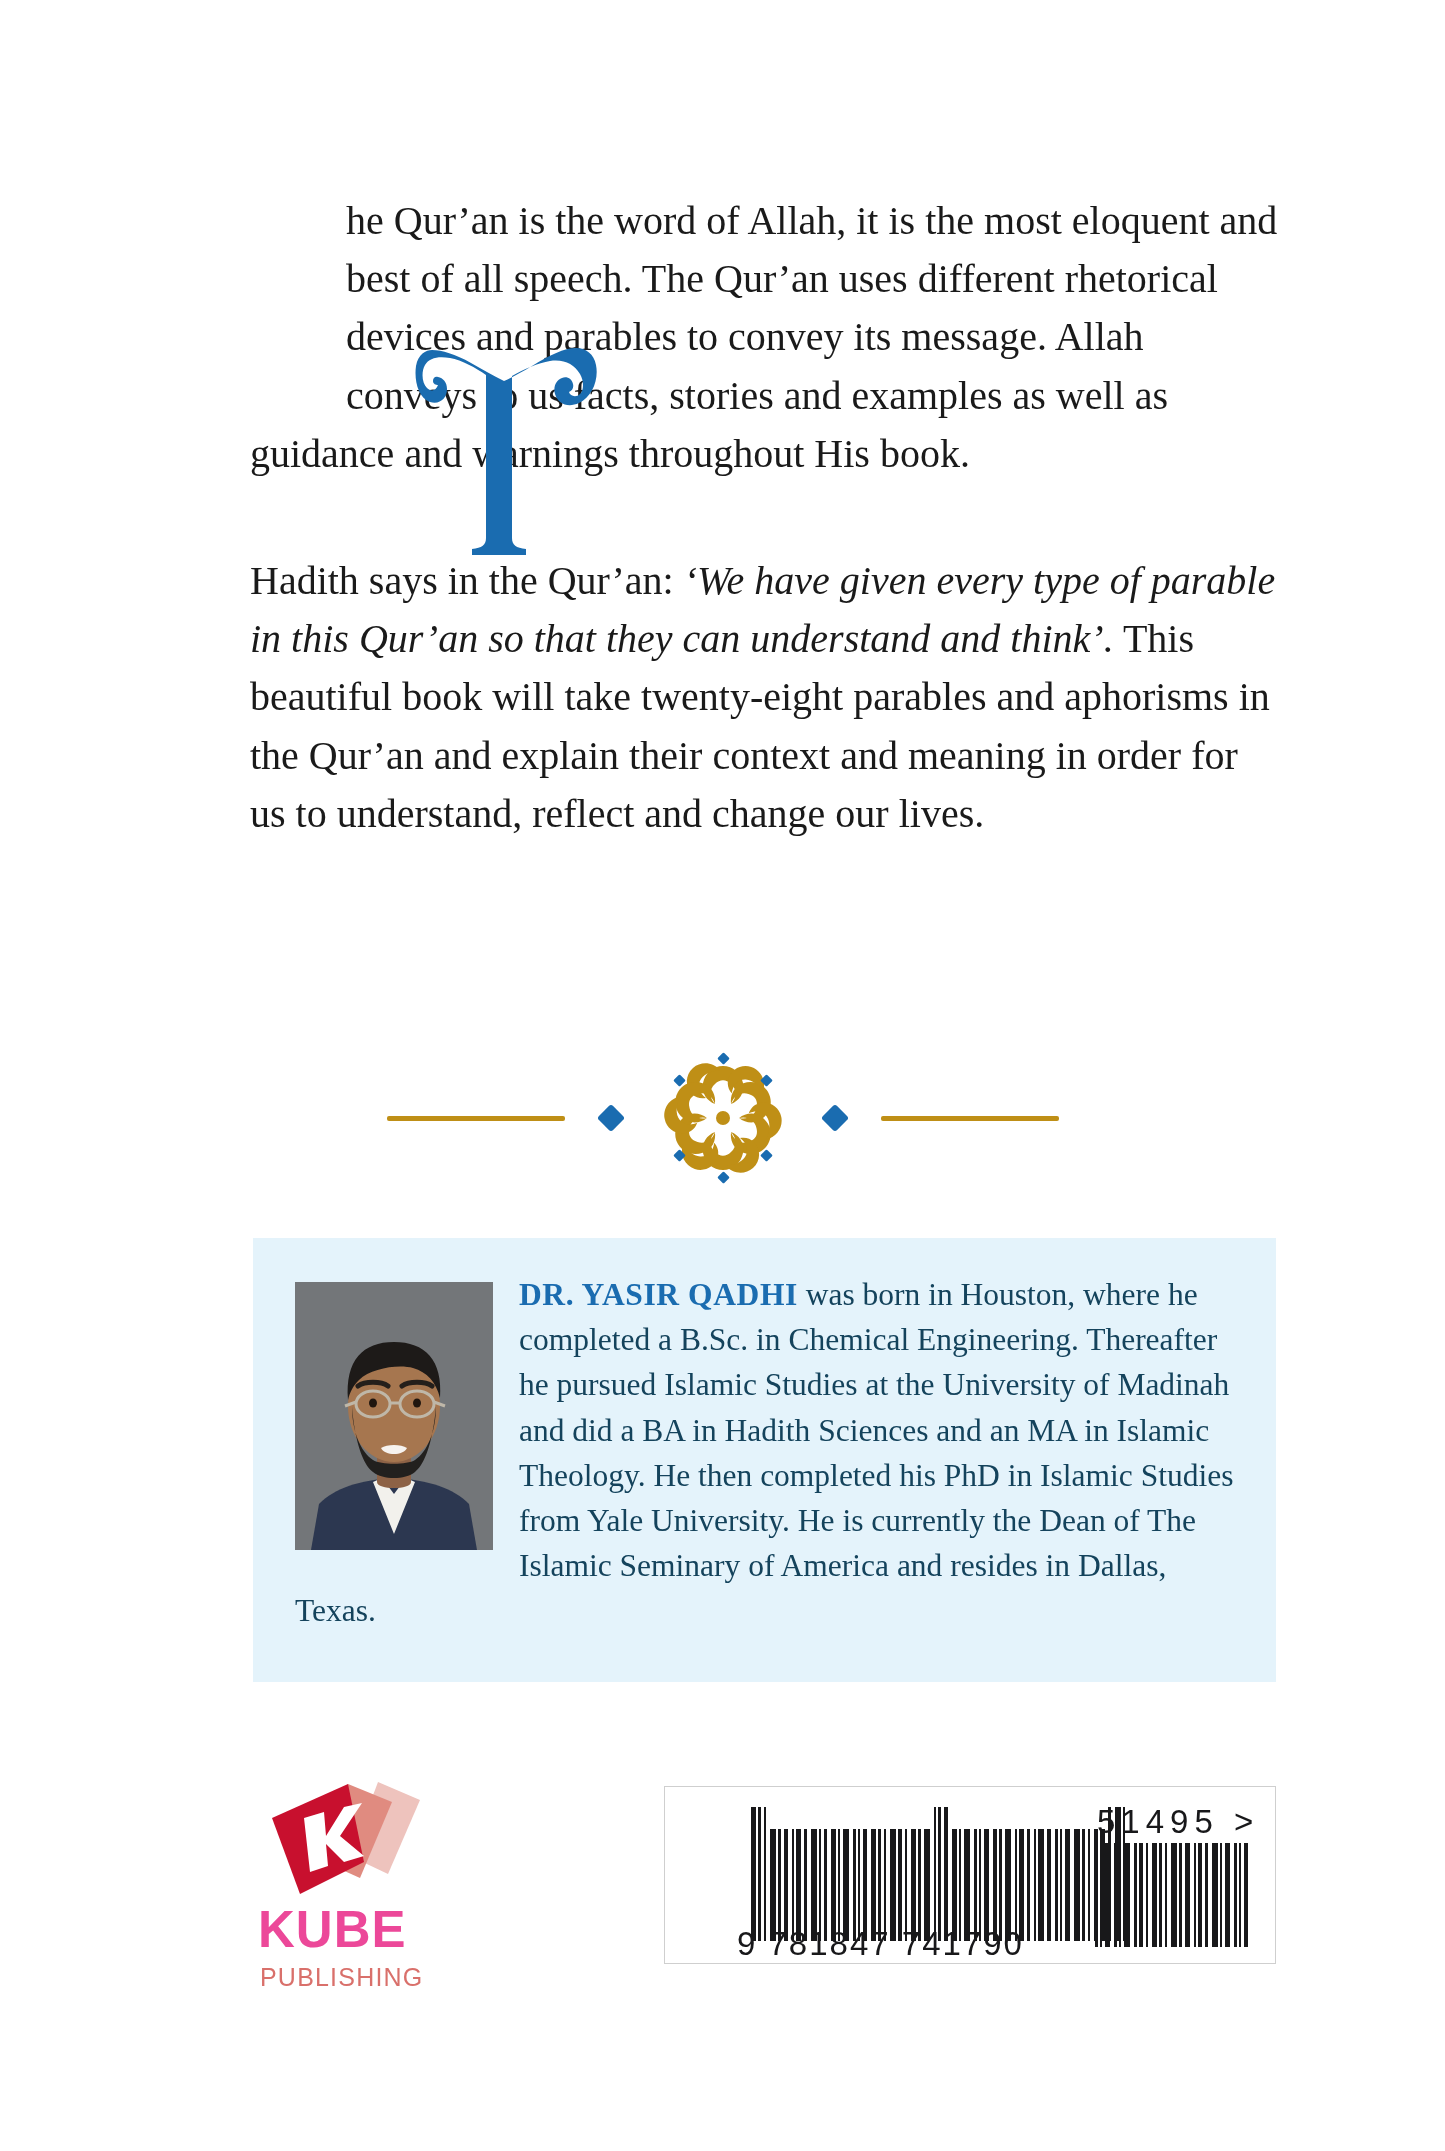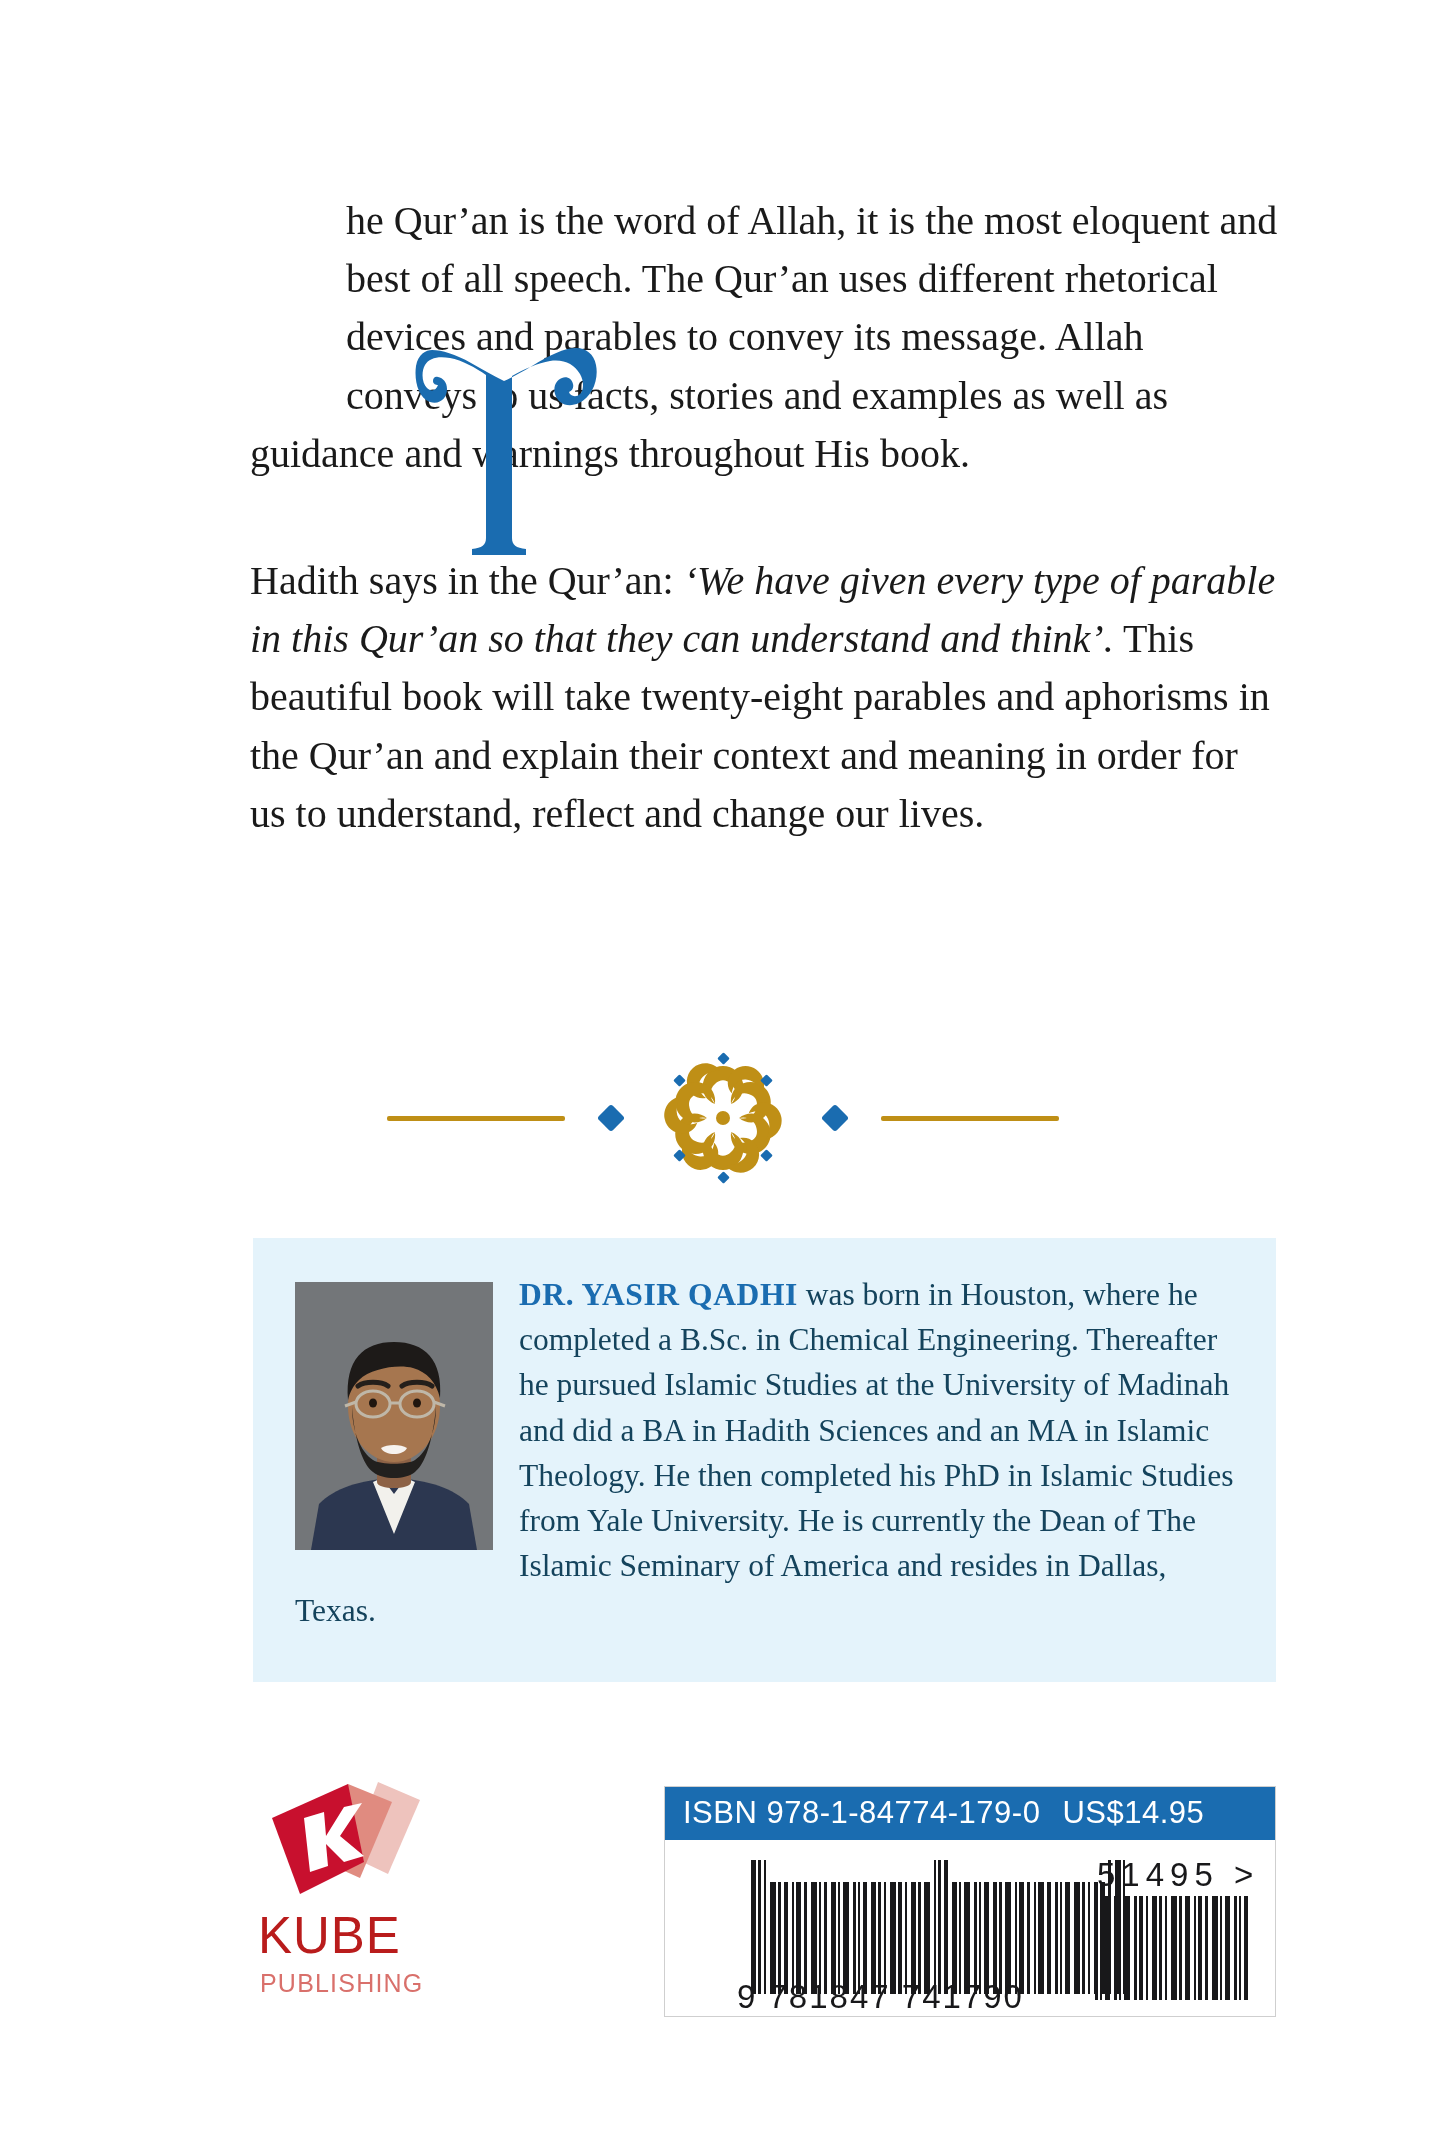--- a/index.html
+++ b/index.html
@@ -132,26 +132,25 @@
     top: 1778px;
     width: 200px;
   }
   #kube-mark {
     position: relative;
     width: 180px;
     height: 126px;
   }
   #kube-word {
     font-family: "Liberation Sans", "DejaVu Sans", sans-serif;
-    font-weight: 400;
+    font-weight: 700;
     font-size: 51px;
-    color: #b91c1c;
+    color: #ec4899;
     letter-spacing: 1px;
     line-height: 1;
-    margin-top: 6px;
     margin-left: 6px;
   }
   #kube-sub {
     font-family: "Liberation Sans", "DejaVu Sans", sans-serif;
     font-weight: 400;
     font-size: 25px;
     color: #d9706b;
     letter-spacing: 1.2px;
     line-height: 1;
     margin-top: 10px;
@@ -322,23 +321,20 @@
       <polygon points="96,6 140,24 108,100 68,82" fill="#e08b80"></polygon>
       <polygon points="20,40 96,6 112,84 48,116" fill="#c8102e"></polygon>
       <path d="M52 40 L72 34 L74 58 L92 29 L110 25 L88 58 L112 78 L92 84 L74 66 L76 88 L58 94 Z" fill="#ffffff"></path>
     </svg>
   </div>
   <div id="kube-word">KUBE</div>
   <div id="kube-sub">PUBLISHING</div>
 </div>
 
 <div id="barcode-block">
-  <div id="isbn-bar">
-    <span>ISBN 978-1-84774-179-0</span><span id="isbn-price">US$14.95</span>
-  </div>
   <div id="barcode-body">
     <div class="bars" id="ean-bars">
         <i style="width: 5px; height: 134px; margin-right: 0px;"></i>
         <i style="width: 2px; height: 1px; background: transparent;"></i>
         <i style="width: 3px; height: 134px; margin-right: 0px;"></i>
         <i style="width: 3px; height: 1px; background: transparent;"></i>
         <i style="width: 2px; height: 134px; margin-right: 0px;"></i>
         <i style="width: 4px; height: 1px; background: transparent;"></i>
         <i style="width: 6px; height: 112px; margin-right: 0px;"></i>
         <i style="width: 2px; height: 1px; background: transparent;"></i>

